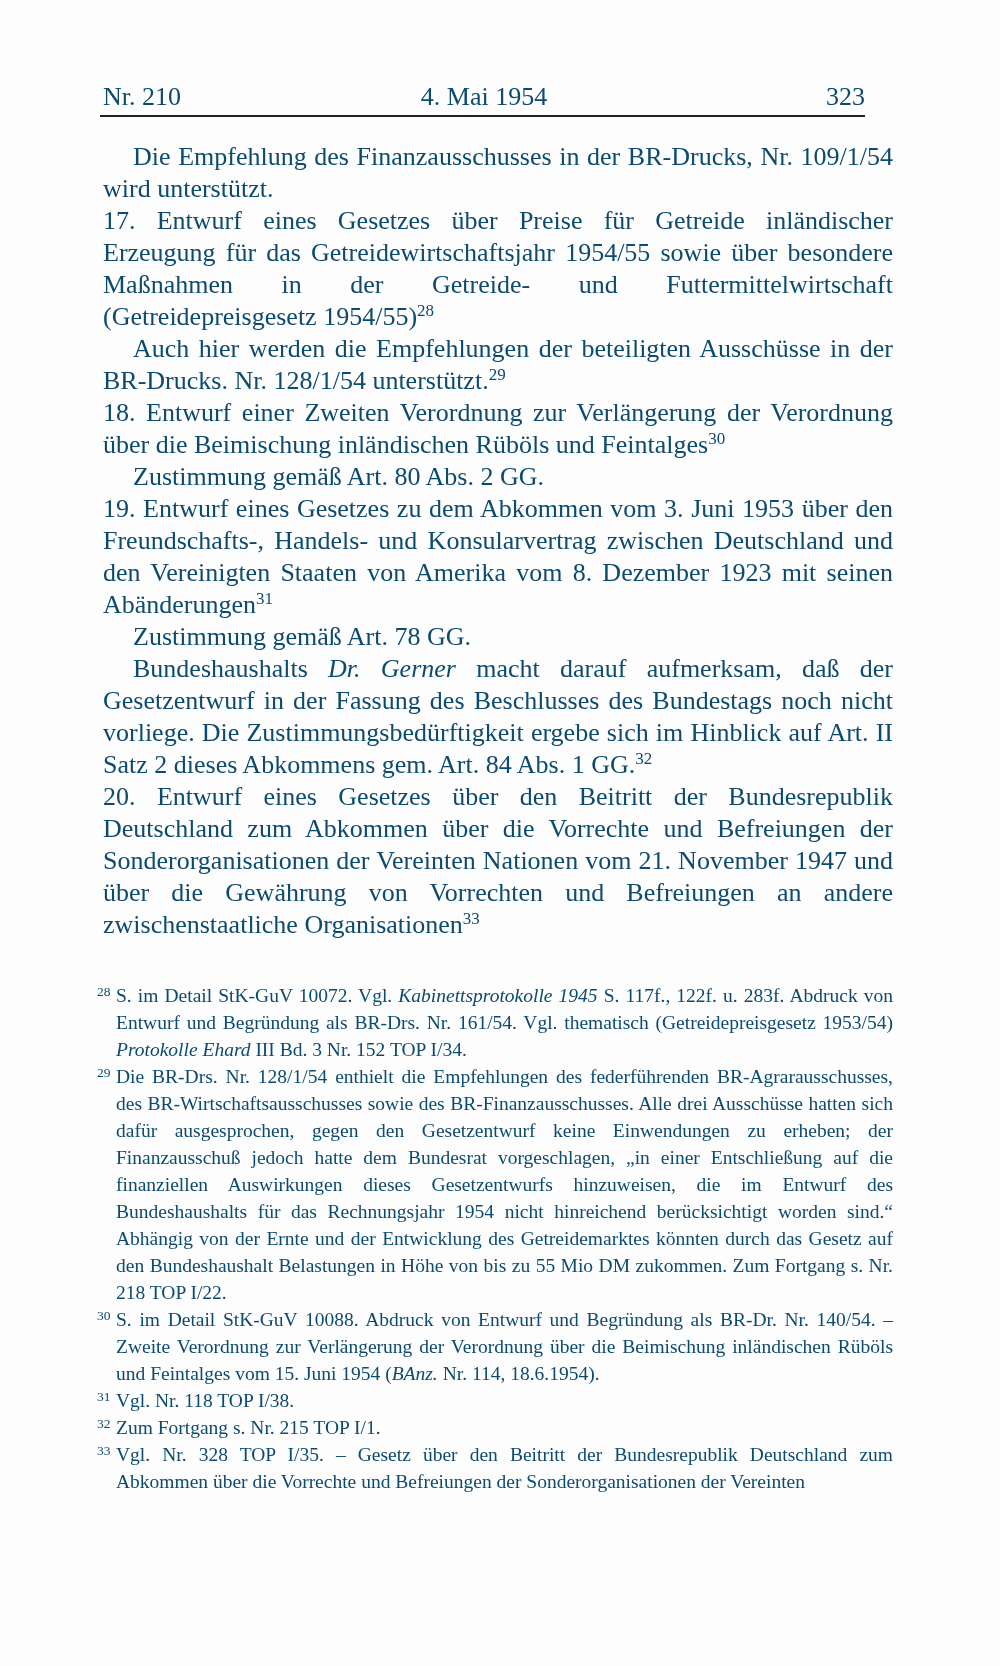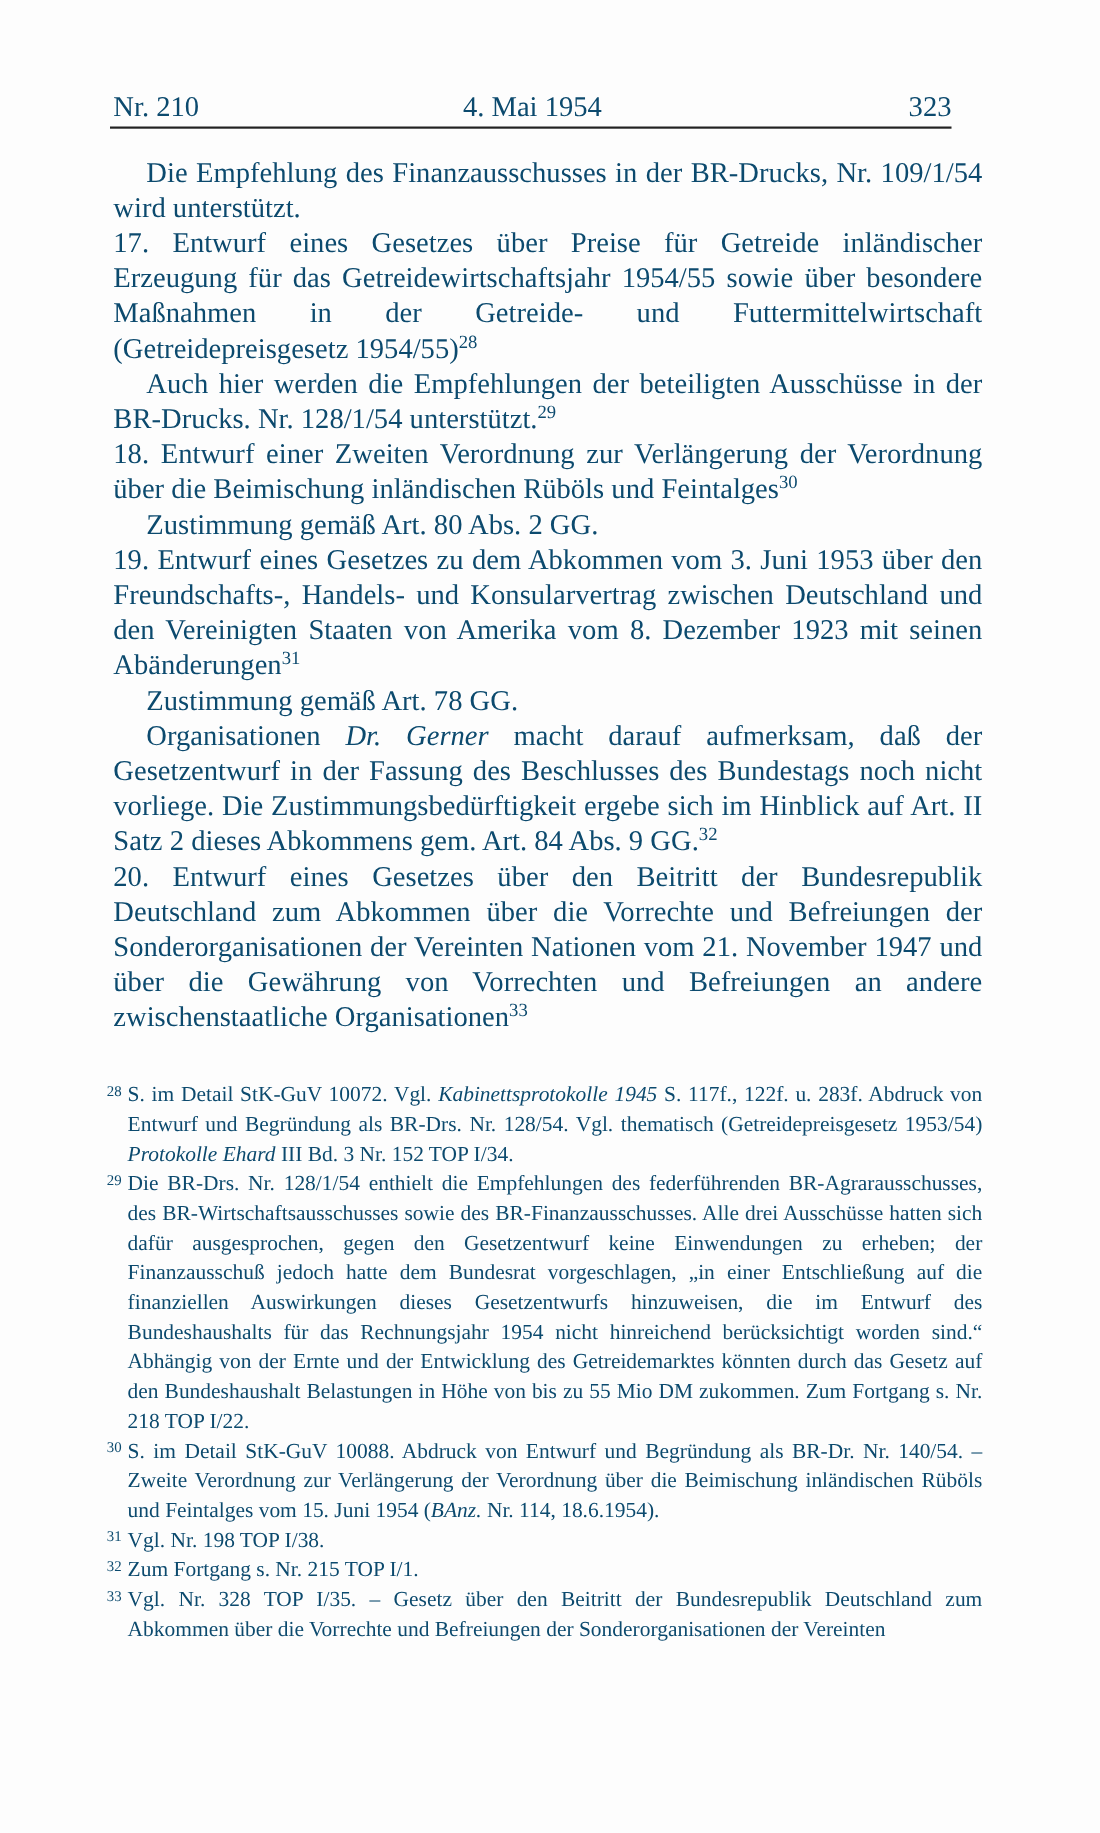--- a/index.html
+++ b/index.html
@@ -77,25 +77,25 @@
   <div class="head-rule"></div>
 
   <main class="bodytext">
       <p class="indent"><span>Die Empfehlung des Finanzausschusses in der BR-Drucks, Nr. 109/1/54 wird unterstützt.</span></p>
       <p class=""><span>17. Entwurf eines Gesetzes über Preise für Getreide inländischer Erzeugung für das Getreidewirtschaftsjahr 1954/55 sowie über besondere Maßnahmen in der Getreide- und Futtermittelwirtschaft (Getreidepreisgesetz 1954/55)</span><sup class="fnref">28</sup></p>
       <p class="indent"><span>Auch hier werden die Empfehlungen der beteiligten Ausschüsse in der BR-Drucks. Nr. 128/1/54 unterstützt.</span><sup class="fnref">29</sup></p>
       <p class=""><span>18. Entwurf einer Zweiten Verordnung zur Verlängerung der Verordnung über die Beimischung inländischen Rüböls und Feintalges</span><sup class="fnref">30</sup></p>
       <p class="indent"><span>Zustimmung gemäß Art. 80 Abs. 2 GG.</span></p>
       <p class=""><span>19. Entwurf eines Gesetzes zu dem Abkommen vom 3. Juni 1953 über den Freundschafts-, Handels- und Konsularvertrag zwischen Deutschland und den Vereinigten Staaten von Amerika vom 8. Dezember 1923 mit seinen Abänderungen</span><sup class="fnref">31</sup></p>
       <p class="indent"><span>Zustimmung gemäß Art. 78 GG.</span></p>
-      <p class="indent"><span>Organisationen </span><span class="it">Dr. Gerner</span><span> macht darauf aufmerksam, daß der Gesetzentwurf in der Fassung des Beschlusses des Bundestags noch nicht vorliege. Die Zustimmungsbedürftigkeit ergebe sich im Hinblick auf Art. II Satz 2 dieses Abkommens gem. Art. 84 Abs. 9 GG.</span><sup class="fnref">32</sup></p>
+      <p class="indent"><span>Bundeshaushalts </span><span class="it">Dr. Gerner</span><span> macht darauf aufmerksam, daß der Gesetzentwurf in der Fassung des Beschlusses des Bundestags noch nicht vorliege. Die Zustimmungsbedürftigkeit ergebe sich im Hinblick auf Art. II Satz 2 dieses Abkommens gem. Art. 84 Abs. 1 GG.</span><sup class="fnref">32</sup></p>
       <p class=""><span>20. Entwurf eines Gesetzes über den Beitritt der Bundesrepublik Deutschland zum Abkommen über die Vorrechte und Befreiungen der Sonderorganisationen der Vereinten Nationen vom 21. November 1947 und über die Gewährung von Vorrechten und Befreiungen an andere zwischenstaatliche Organisationen</span><sup class="fnref">33</sup></p>
     </main>
 
   <section class="footnotes">
-      <div class="footnote"><span class="fnmark">28</span><span><span>S. im Detail StK-GuV 10072. Vgl. </span><span class="it">Kabinettsprotokolle 1945</span><span> S. 117f., 122f. u. 283f. Abdruck von Entwurf und Begründung als BR-Drs. Nr. 128/54. Vgl. thematisch (Getreidepreisgesetz 1953/54) </span><span class="it">Protokolle Ehard</span><span> III Bd. 3 Nr. 152 TOP I/34.</span></span></div>
+      <div class="footnote"><span class="fnmark">28</span><span><span>S. im Detail StK-GuV 10072. Vgl. </span><span class="it">Kabinettsprotokolle 1945</span><span> S. 117f., 122f. u. 283f. Abdruck von Entwurf und Begründung als BR-Drs. Nr. 161/54. Vgl. thematisch (Getreidepreisgesetz 1953/54) </span><span class="it">Protokolle Ehard</span><span> III Bd. 3 Nr. 152 TOP I/34.</span></span></div>
       <div class="footnote"><span class="fnmark">29</span><span><span>Die BR-Drs. Nr. 128/1/54 enthielt die Empfehlungen des federführenden BR-Agrarausschusses, des BR-Wirtschaftsausschusses sowie des BR-Finanzausschusses. Alle drei Ausschüsse hatten sich dafür ausgesprochen, gegen den Gesetzentwurf keine Einwendungen zu erheben; der Finanzausschuß jedoch hatte dem Bundesrat vorgeschlagen, „in einer Entschließung auf die finanziellen Auswirkungen dieses Gesetzentwurfs hinzuweisen, die im Entwurf des Bundeshaushalts für das Rechnungsjahr 1954 nicht hinreichend berücksichtigt worden sind.“ Abhängig von der Ernte und der Entwicklung des Getreidemarktes könnten durch das Gesetz auf den Bundeshaushalt Belastungen in Höhe von bis zu 55 Mio DM zukommen. Zum Fortgang s. Nr. 218 TOP I/22.</span></span></div>
       <div class="footnote"><span class="fnmark">30</span><span><span>S. im Detail StK-GuV 10088. Abdruck von Entwurf und Begründung als BR-Dr. Nr. 140/54. – Zweite Verordnung zur Verlängerung der Verordnung über die Beimischung inländischen Rüböls und Feintalges vom 15. Juni 1954 (</span><span class="it">BAnz.</span><span> Nr. 114, 18.6.1954).</span></span></div>
-      <div class="footnote"><span class="fnmark">31</span><span><span>Vgl. Nr. 198 TOP I/38.</span></span></div>
+      <div class="footnote"><span class="fnmark">31</span><span><span>Vgl. Nr. 118 TOP I/38.</span></span></div>
       <div class="footnote"><span class="fnmark">32</span><span><span>Zum Fortgang s. Nr. 215 TOP I/1.</span></span></div>
       <div class="footnote"><span class="fnmark">33</span><span><span>Vgl. Nr. 328 TOP I/35. – Gesetz über den Beitritt der Bundesrepublik Deutschland zum Abkommen über die Vorrechte und Befreiungen der Sonderorganisationen der Vereinten</span></span></div>
     </section>
 </div>
 
 </body></html>

